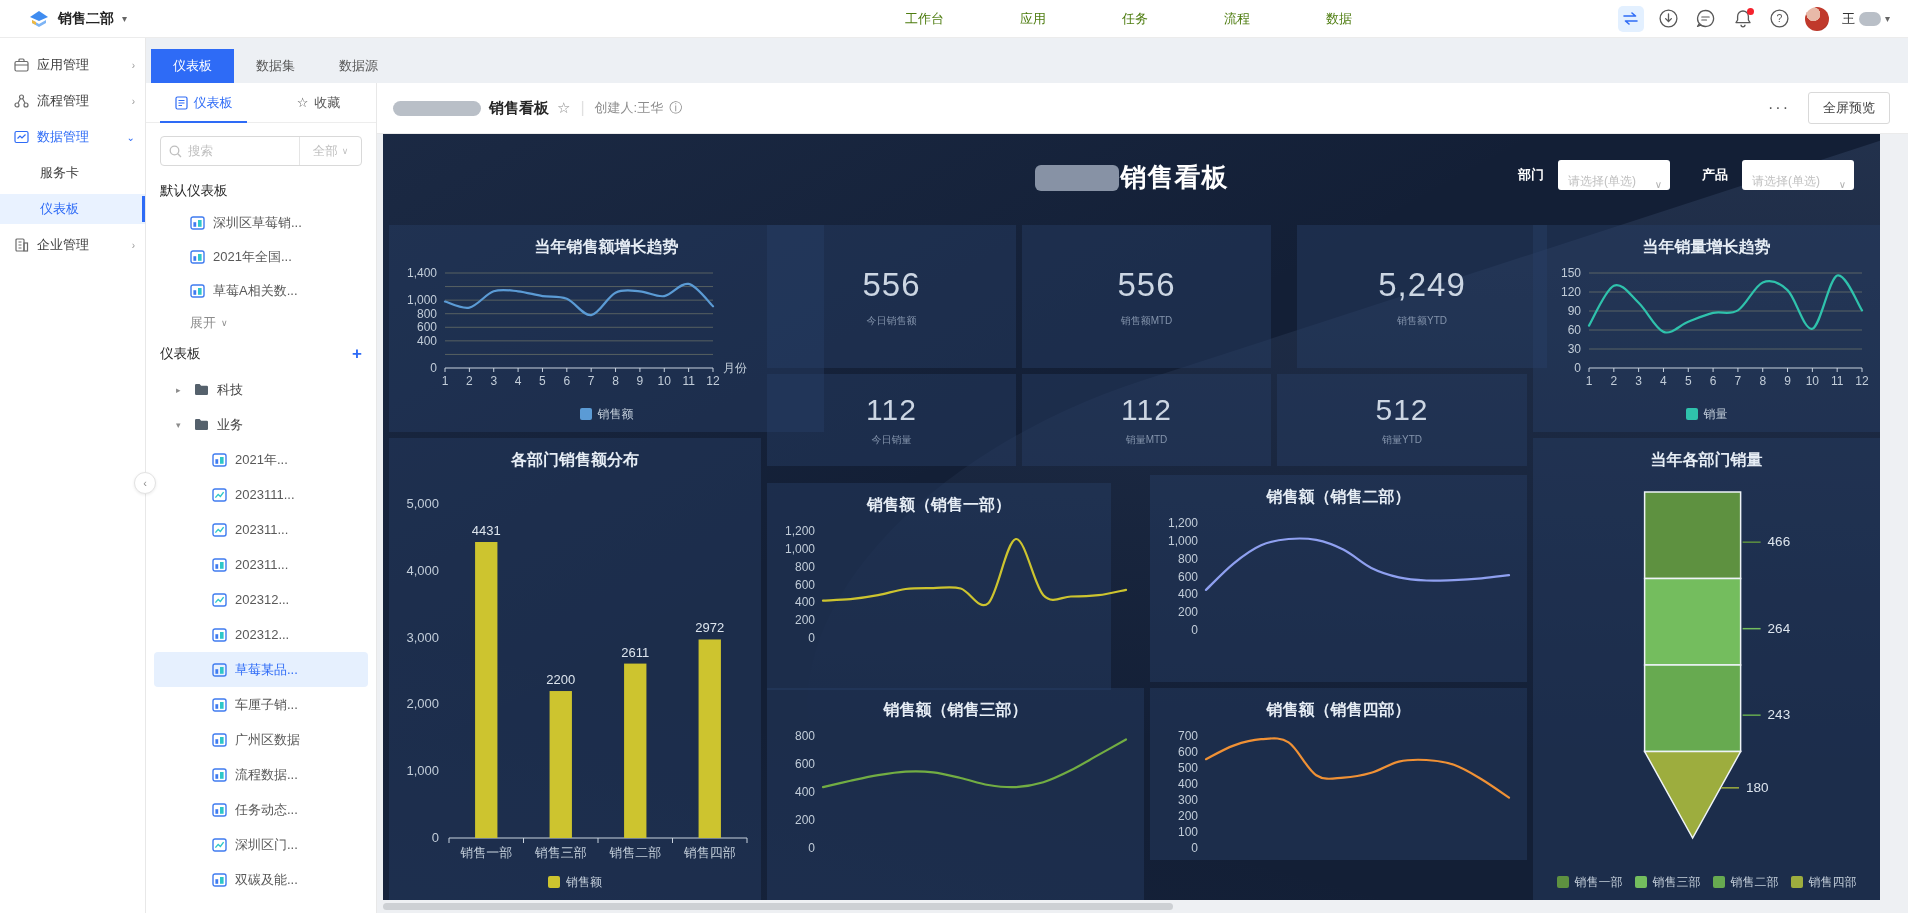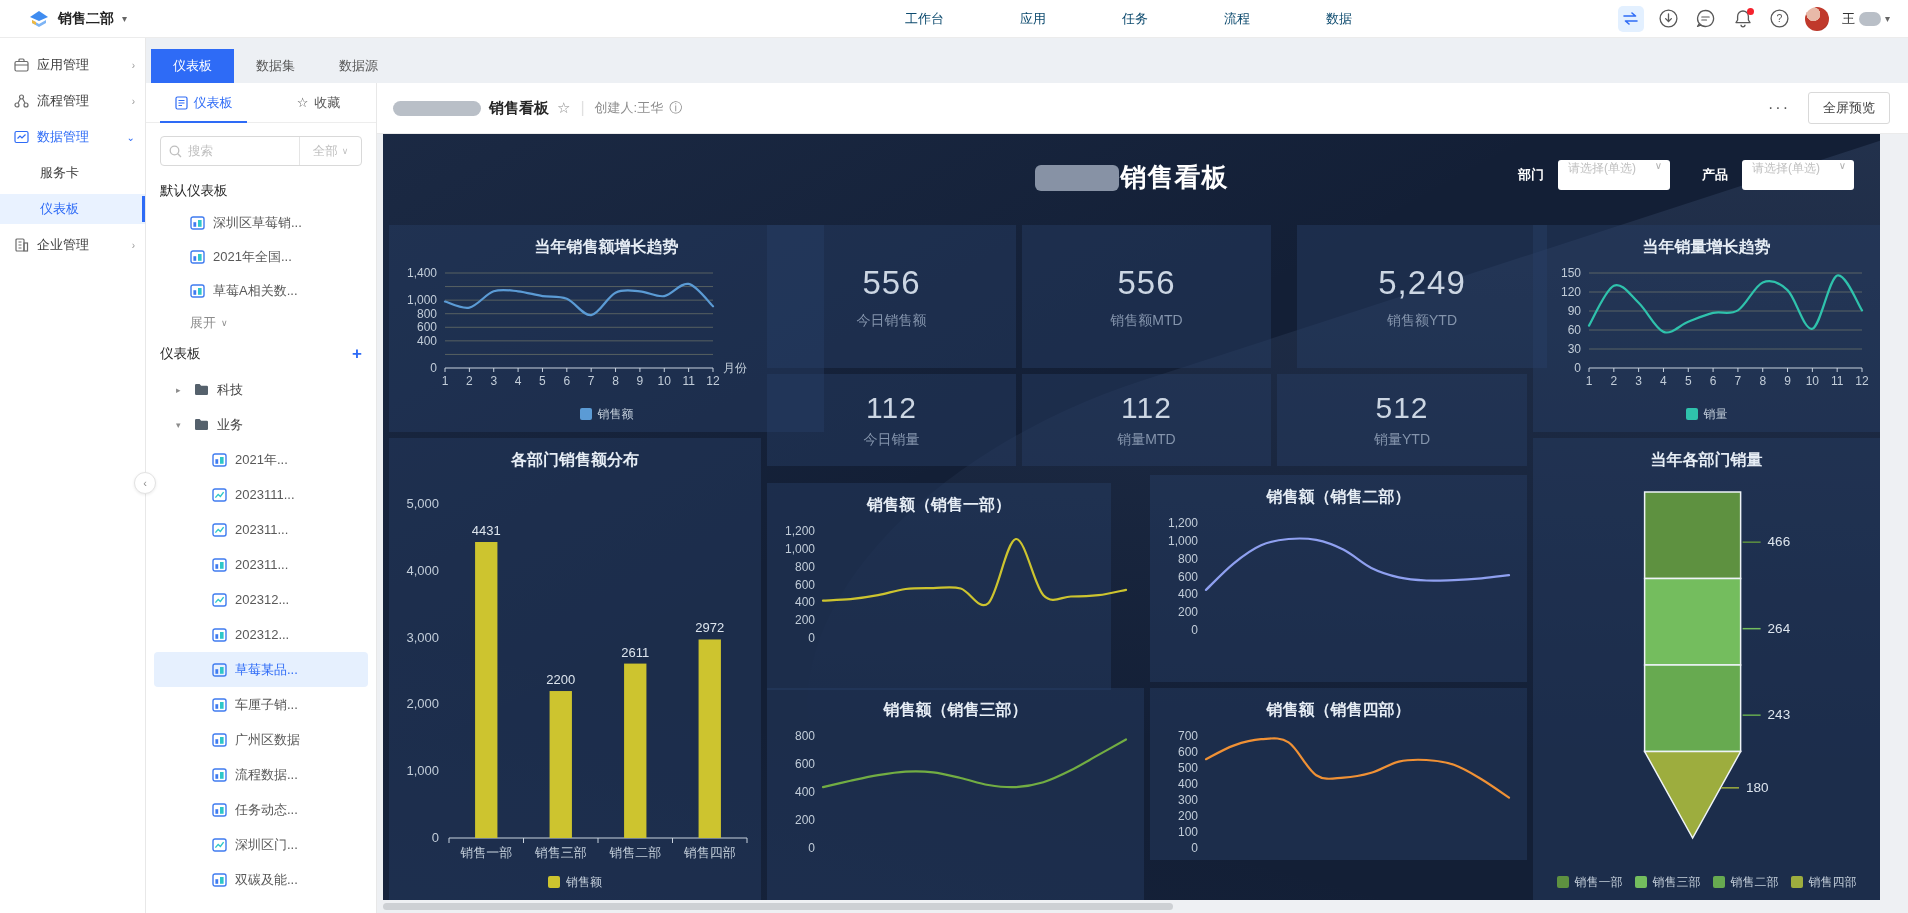--- a/index.html
+++ b/index.html
@@ -6,21 +6,21 @@
   html,body { width:1908px; height:913px; overflow:hidden;
     font-family:"Liberation Sans","DejaVu Sans",sans-serif; background:#eef0f3; }
 
   
   .topnav { position:absolute; left:0; top:0; width:1908px; height:38px; background:#fff;
     border-bottom:1px solid #ececec; display:flex; align-items:center; z-index:40; }
   .brand { display:flex; align-items:center; gap:8px; padding-left:28px; cursor:pointer; }
   .brand-name { font-size:14px; font-weight:bold; color:#222; }
   .brand-caret { color:#666; font-size:10px; }
   .nav-menu { position:absolute; left:905px; top:0; height:38px; display:flex; align-items:center; gap:76px; }
-  .nav-menu span { font-size:13px; color:#0c4a6e; cursor:pointer; }
+  .nav-menu span { font-size:13px; color:#4d7c0f; cursor:pointer; }
   .nav-right { margin-left:auto; display:flex; align-items:center; gap:13px; padding-right:18px; }
   .icon-btn { width:24px; height:24px; display:flex; align-items:center; justify-content:center; cursor:pointer; position:relative; }
   .icon-swap { background:#e3f0ff; border-radius:5px; width:26px; height:26px; }
   .red-dot { position:absolute; right:1px; top:1px; width:7px; height:7px; background:#f5222d; border-radius:50%; }
   .avatar { width:24px; height:24px; border-radius:50%;
     background:radial-gradient(circle at 35% 30%, #e8b9a8 0 30%, #c0392b 31% 70%, #7a1f16 100%); }
   .user-wrap { display:flex; align-items:center; gap:4px; cursor:pointer; }
   .user-name { font-size:13px; color:#333; }
   .blur-blob { background:#b9bfc7; border-radius:8px; display:inline-block; }
 
@@ -96,37 +96,37 @@
   .sw2 { left:30%; top:18%; width:95%; height:110%; background:linear-gradient(200deg, rgba(120,150,200,.17), rgba(120,150,200,0) 55%); transform:rotate(-18deg); border-radius:30% 0 0 0; }
   .sw3 { left:-25%; top:45%; width:90%; height:90%; background:linear-gradient(25deg, rgba(80,110,165,.14), rgba(80,110,165,0) 60%); transform:rotate(-10deg); }
 
   .board-head { position:absolute; left:0; top:0; width:100%; height:85px; }
   .board-title-wrap { position:absolute; left:50%; top:26px; transform:translateX(-50%);
     display:flex; align-items:center; }
   .board-title { color:#fff; font-size:26px; font-weight:bold; letter-spacing:1px; }
   .board-blob { width:84px; height:26px; background:#8d99ab; border-radius:6px; margin-right:2px; opacity:.95; }
   .board-filters { position:absolute; right:26px; top:26px; display:flex; align-items:center; gap:14px; }
   .filter-label { color:#fff; font-size:13px; font-weight:bold; }
-  .select-box { width:112px; height:30px; background:#fff; border-radius:3px; display:flex; align-items:flex-start;
+  .select-box { width:112px; height:30px; background:#fff; border-radius:3px; display:flex; align-items:flex-end;
     padding:0 8px 0 10px; cursor:pointer; margin-right:18px; }
   .select-box:last-child { margin-right:0; }
   .select-ph { font-size:12px; color:#c0c0c0; flex:1; }
   .select-caret { color:#b0b0b0; font-size:10px; }
 
   .bpanel { position:absolute; background:rgba(40,64,104,.42); }
   .bpanel .ctitle { text-align:center; padding-top:12px; height:36px; color:#e6edf5; font-size:16px; font-weight:600; }
   .cbody { position:absolute; left:0; right:0; }
   .clegend { position:absolute; left:0; right:0; bottom:6px; height:24px; display:flex; align-items:center;
     justify-content:center; gap:16px; }
   .clegend .li { display:flex; align-items:center; gap:6px; font-size:12px; color:#c2cdd9; }
   .clegend .sw { width:12px; height:12px; border-radius:2px; }
 
   .kpi { display:flex; flex-direction:column; align-items:center; justify-content:center; gap:10px; }
   .kpi .num { font-size:33px; color:#ccd6e3; letter-spacing:1px; }
-  .kpi .lab { font-size:14px; color:#8494ac; }
+  .kpi .lab { font-size:10px; color:#8494ac; }
   .kpi.small .num { font-size:30px; }
 
   .bottom-strip { position:absolute; left:377px; top:900px; width:1531px; height:13px; background:#eef0f3; }
   .hscroll-thumb { position:absolute; left:6px; top:3px; width:790px; height:7px; background:#cdd0d4; border-radius:4px; }
 
   svg text { font-family:"Liberation Sans","DejaVu Sans",sans-serif; }
 </style>
 </head>
 <body>
 

